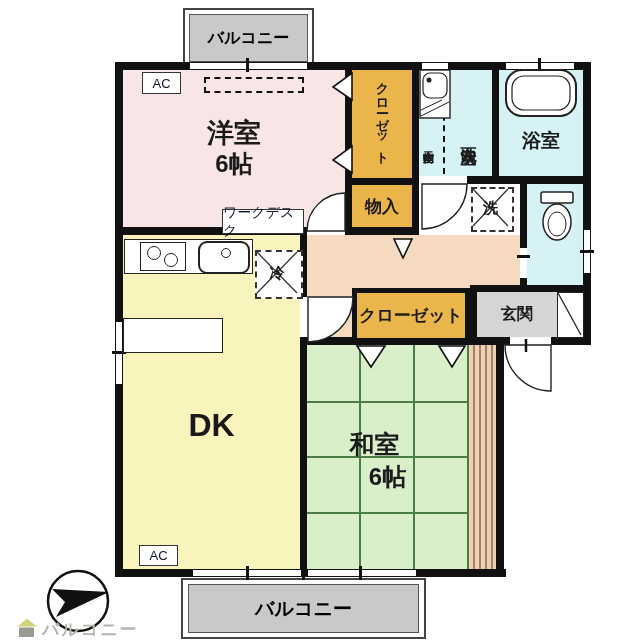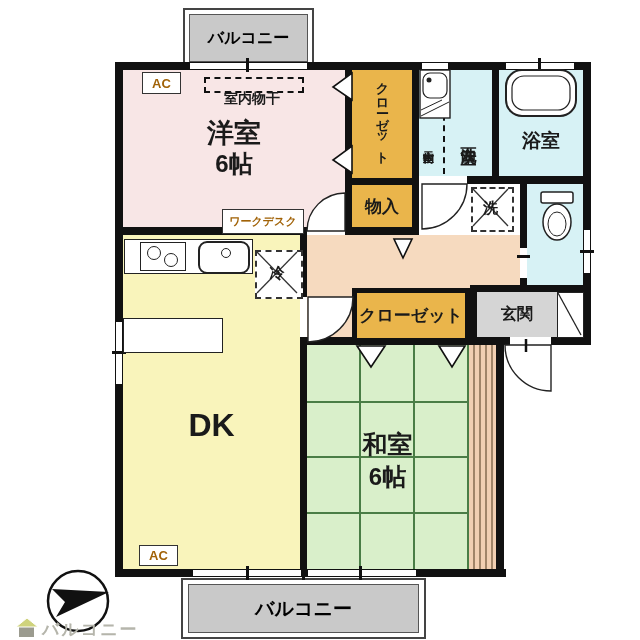--- a/index.html
+++ b/index.html
@@ -16,21 +16,21 @@
   .blue{background:#d7f2f5;}
   .orange{background:#eab54b;}
   .peach{background:#f6dabf;}
   .graybal{background:#c9c9c9;}
   .graygen{background:#d5d5d5;}
   .whitebg{background:#fff;}
   .lbl{position:absolute;display:flex;align-items:center;justify-content:center;
        color:#1a1a1a;font-weight:700;z-index:6;white-space:nowrap;}
   .vert{writing-mode:vertical-rl;text-orientation:upright;}
   .boxlbl{position:absolute;background:#fff;border:1.5px solid #333;display:flex;
-       align-items:center;justify-content:center;color:#a16207;z-index:6;font-weight:700;}
+       align-items:center;justify-content:center;color:#0f172a;z-index:6;font-weight:400;}
   .dashedbox{position:absolute;background:#fff;border:2px dashed #333;z-index:5;}
   .gridline{position:absolute;background:#4a7d46;z-index:2;}
   .stripline{position:absolute;background:#a08468;z-index:2;}
   .fixt{position:absolute;background:#fff;border:1.5px solid #222;z-index:5;}
   svg.overlay{position:absolute;left:0;top:0;z-index:5;pointer-events:none;}
   .logo-text{position:absolute;color:#b5b5ab;font-weight:700;z-index:8;letter-spacing:2px;}
 </style>
 </head>
 <body>
 
@@ -118,37 +118,36 @@
   <div class="fixt" style="left:198px;top:241px;width:48px;height:29px;border-radius:9px;border-width:2px">
     <div style="position:absolute;left:21px;top:5px;width:8px;height:8px;border:1.5px solid #222;border-radius:50%"></div>
   </div>
   <div class="fixt" style="left:123px;top:318px;width:98px;height:33px"></div>
 
   <div class="dashedbox" style="left:255px;top:250px;width:44px;height:45px"></div>
   <div class="dashedbox" style="left:471px;top:187px;width:39px;height:41px"></div>
 
   <div class="boxlbl" style="left:142px;top:72px;width:37px;height:20px;font-size:13px">AC</div>
   <div class="boxlbl" style="left:139px;top:545px;width:37px;height:19px;font-size:13px">AC</div>
-  <div class="boxlbl" style="left:222px;top:209px;width:80px;height:23px;font-size:11px">ワークデスク</div>
+  <div class="boxlbl" style="left:222px;top:209px;width:80px;height:23px;font-size:14px">ワークデスク</div>
   <div class="abs" style="left:204px;top:77px;width:96px;height:12px;border:2px dashed #111;z-index:5"></div>
 
   <div class="lbl" style="left:123px;top:117px;width:222px;height:32px;font-size:27px">洋室</div>
   <div class="lbl" style="left:123px;top:150px;width:222px;height:28px;font-size:24px">6帖</div>
-  <div class="lbl" style="left:200px;top:91px;width:104px;height:16px;font-size:14px">室内物干</div>
   <div class="lbl vert" style="left:358px;top:88px;width:48px;height:56px;font-size:13px;letter-spacing:2px">クローゼット</div>
   <div class="lbl" style="left:352px;top:185px;width:60px;height:42px;font-size:17px">物入</div>
   <div class="lbl vert" style="left:455px;top:95px;width:26px;height:80px;font-size:16px">洗面室</div>
   <div class="lbl vert" style="left:420px;top:108px;width:16px;height:70px;font-size:11px">室内物干</div>
   <div class="abs" style="left:443px;top:104px;width:2px;height:70px;border-left:2px dashed #111;z-index:5"></div>
   <div class="lbl" style="left:499px;top:128px;width:84px;height:26px;font-size:19px">浴室</div>
   <div class="lbl" style="left:471px;top:189px;width:39px;height:38px;font-size:15px">洗</div>
   <div class="lbl" style="left:255px;top:252px;width:44px;height:42px;font-size:15px">冷</div>
   <div class="lbl" style="left:123px;top:405px;width:177px;height:40px;font-size:32px">DK</div>
   <div class="lbl" style="left:477px;top:300px;width:80px;height:28px;font-size:16px">玄関</div>
-  <div class="lbl" style="left:307px;top:428px;width:161px;height:32px;font-size:25px">和室</div>
+  <div class="lbl" style="left:294px;top:428px;width:161px;height:32px;font-size:25px">和室</div>
   <div class="lbl" style="left:307px;top:462px;width:161px;height:30px;font-size:24px">6帖</div>
 
   <div class="abs" style="left:352px;top:288px;width:118px;height:55px;background:#eab54b;border:5px solid #111;box-sizing:border-box;z-index:4"></div>
   <div class="lbl" style="left:352px;top:288px;width:118px;height:55px;font-size:17px">クローゼット</div>
 
   <svg class="overlay" width="640" height="640" viewBox="0 0 640 640">
 
     <path d="M345,231 L307,231 A38,38 0 0 1 345,193 Z" fill="#fff" stroke="#222" stroke-width="1.4"></path>
     <path d="M422,184 L467,184 A45,45 0 0 1 422,229 Z" fill="#fff" stroke="#222" stroke-width="1.4"></path>
     <path d="M308,297 L353,297 A45,45 0 0 1 308,342 Z" fill="#fff" stroke="#222" stroke-width="1.4"></path>

